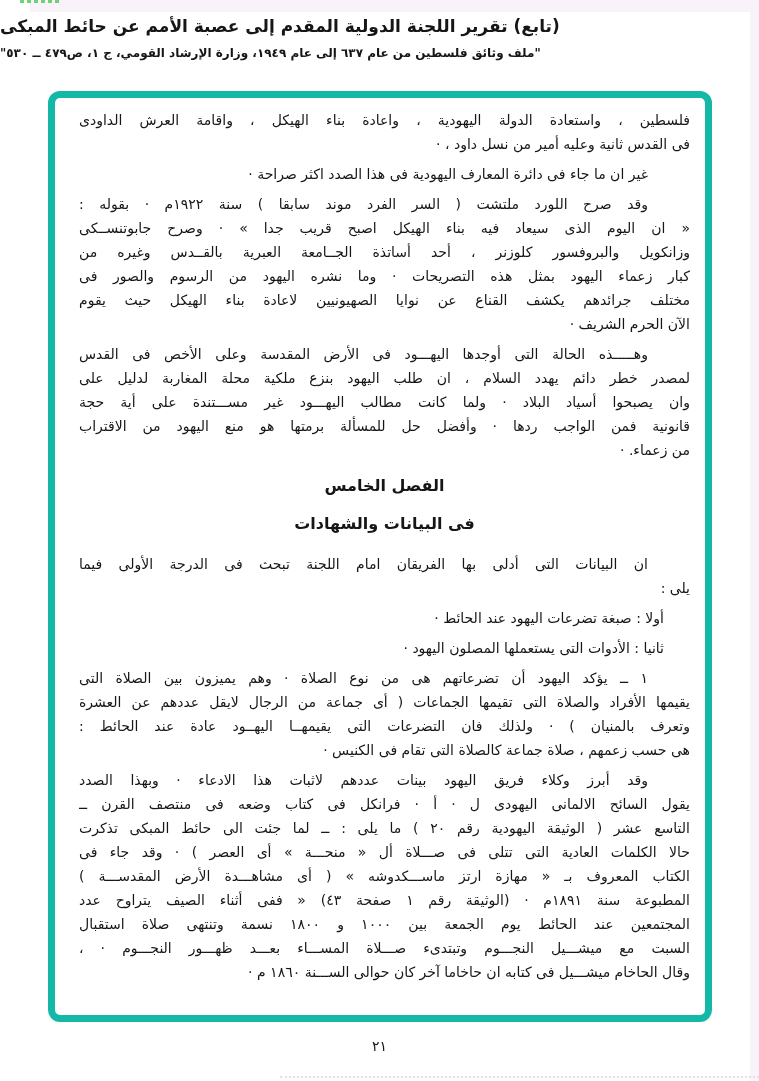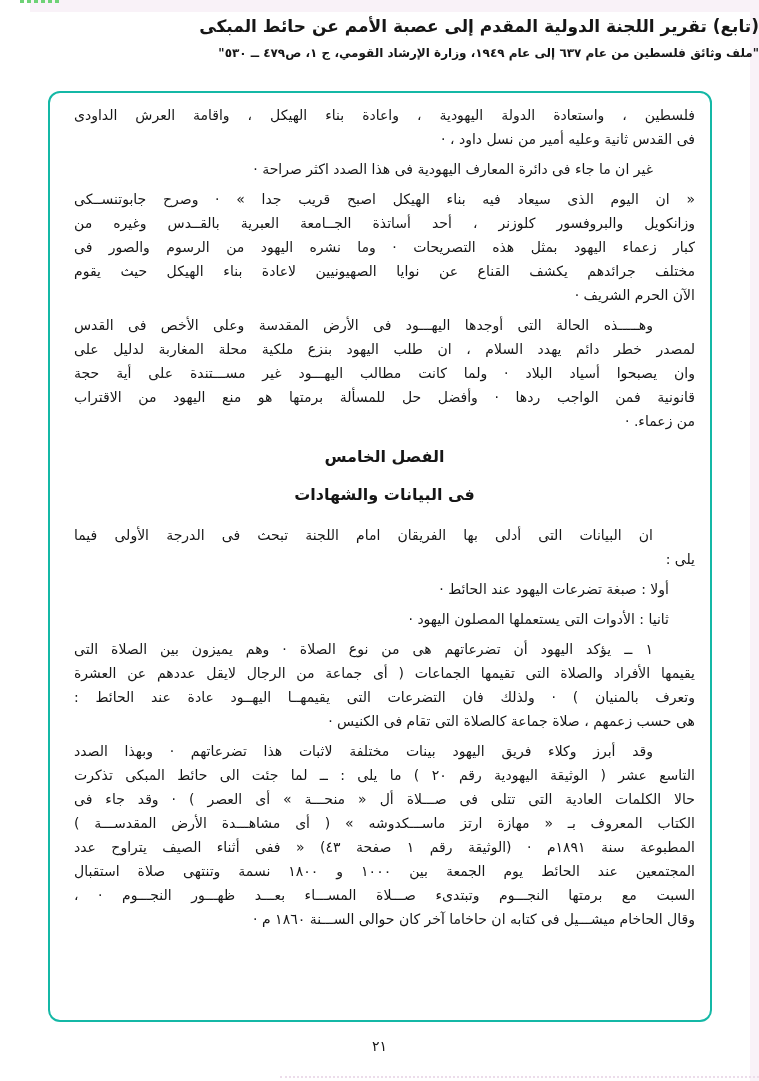--- a/index.html
+++ b/index.html
@@ -12,29 +12,29 @@
     color: #161616;
   }
   
   .top-band { position: absolute; left: 30px; top: 0; right: 0; height: 12px; background: #f9f2f8; }
   .right-band { position: absolute; right: 0; top: 0; width: 9px; height: 1081px; background: #f9f2f8; }
   .green-dash-artifact { position: absolute; left: 20px; top: 0; width: 40px; height: 3px;
     background: repeating-linear-gradient(90deg, #6ed276 0 4px, transparent 4px 7px); }
   .bottom-dotted { position: absolute; left: 280px; right: 0; top: 1076px; border-top: 2px dotted #ecdcea; }
 
   
-  .doc-header { position: absolute; top: 16px; left: 0; width: 759px; text-align: right; direction: rtl; }
+  .doc-header { position: absolute; top: 16px; left: 0; width: 759px; text-align: left; direction: rtl; }
   .doc-title { font-size: 17px; font-weight: bold; letter-spacing: 0; }
   .doc-source { font-size: 12px; font-weight: bold; margin-top: 10px; }
 
   
   .green-box {
     position: absolute; left: 48px; top: 91px;
     width: 664px; height: 931px;
-    border: 2px solid #14b8a6;
+    border: 7px solid #14b8a6;
     border-radius: 12px;
     box-sizing: border-box;
     overflow: hidden;
     background: #ffffff;
   }
 
   .content {
     direction: rtl;
     padding: 10px 15px 0 24px;
     font-size: 14px;
@@ -72,20 +72,21 @@
       <div class="para">
           <div class="line just">فلسطين ، واستعادة الدولة اليهودية ، واعادة بناء الهيكل ، واقامة العرش الداودى</div>
           <div class="line">فى القدس ثانية وعليه أمير من نسل داود ، ·</div>
         </div>
 
       <div class="para">
           <div class="line indent">غير ان ما جاء فى دائرة المعارف اليهودية فى هذا الصدد اكثر صراحة ·</div>
         </div>
 
       <div class="para">
+          <div class="line just indent">وقد صرح اللورد ملتشت ( السر الفرد موند سابقا ) سنة ١٩٢٢م · بقوله :</div>
           <div class="line just">« ان اليوم الذى سيعاد فيه بناء الهيكل اصبح قريب جدا » · وصرح جابوتنســكى</div>
           <div class="line just">وزانكويل والبروفسور كلوزنر ، أحد أساتذة الجــامعة العبرية بالقــدس وغيره من</div>
           <div class="line just">كبار زعماء اليهود بمثل هذه التصريحات · وما نشره اليهود من الرسوم والصور فى</div>
           <div class="line just">مختلف جرائدهم يكشف القناع عن نوايا الصهيونيين لاعادة بناء الهيكل حيث يقوم</div>
           <div class="line">الآن الحرم الشريف ·</div>
         </div>
 
       <div class="para">
           <div class="line just indent">وهـــــذه الحالة التى أوجدها اليهـــود فى الأرض المقدسة وعلى الأخص فى القدس</div>
           <div class="line just">لمصدر خطر دائم يهدد السلام ، ان طلب اليهود بنزع ملكية محلة المغاربة لدليل على</div>
@@ -108,27 +109,28 @@
       <div class="item">ثانيا : الأدوات التى يستعملها المصلون اليهود ·</div>
 
       <div class="para">
           <div class="line just indent">١ ــ يؤكد اليهود أن تضرعاتهم هى من نوع الصلاة · وهم يميزون بين الصلاة التى</div>
           <div class="line just">يقيمها الأفراد والصلاة التى تقيمها الجماعات ( أى جماعة من الرجال لايقل عددهم عن العشرة</div>
           <div class="line just">وتعرف بالمنيان ) · ولذلك فان التضرعات التى يقيمهــا اليهــود عادة عند الحائط :</div>
           <div class="line">هى حسب زعمهم ، صلاة جماعة كالصلاة التى تقام فى الكنيس ·</div>
         </div>
 
       <div class="para">
-          <div class="line just indent">وقد أبرز وكلاء فريق اليهود بينات مختلفة لاثبات هذا تضرعاتهم · وبهذا الصدد</div>
+          <div class="line just indent">وقد أبرز وكلاء فريق اليهود بينات عددهم لاثبات هذا الادعاء · وبهذا الصدد</div>
+          <div class="line just">يقول السائح الالمانى اليهودى ل · أ · فرانكل فى كتاب وضعه فى منتصف القرن ــ</div>
           <div class="line just">التاسع عشر ( الوثيقة اليهودية رقم ٢٠ ) ما يلى : ــ لما جئت الى حائط المبكى تذكرت</div>
           <div class="line just">حالا الكلمات العادية التى تتلى فى صـــلاة أل « منحـــة » أى العصر ) · وقد جاء فى</div>
           <div class="line just">الكتاب المعروف بـ « مهازة ارتز ماســـكدوشه » ( أى مشاهـــدة الأرض المقدســـة )</div>
           <div class="line just">المطبوعة سنة ١٨٩١م · (الوثيقة رقم ١ صفحة ٤٣) « ففى أثناء الصيف يتراوح عدد</div>
           <div class="line just">المجتمعين عند الحائط يوم الجمعة بين ١٠٠٠ و ١٨٠٠ نسمة وتنتهى صلاة استقبال</div>
-          <div class="line just">السبت مع برمتها النجـــوم وتبتدىء صـــلاة المســـاء بعـــد ظهـــور النجـــوم · ،</div>
+          <div class="line just">السبت مع ميشـــيل النجـــوم وتبتدىء صـــلاة المســـاء بعـــد ظهـــور النجـــوم · ،</div>
           <div class="line">وقال الحاخام ميشـــيل فى كتابه ان حاخاما آخر كان حوالى الســـنة ١٨٦٠ م ·</div>
         </div>
 
     </div>
   </div>
 
   <div class="page-number">٢١</div>
 
   <div class="bottom-dotted"></div>
 

